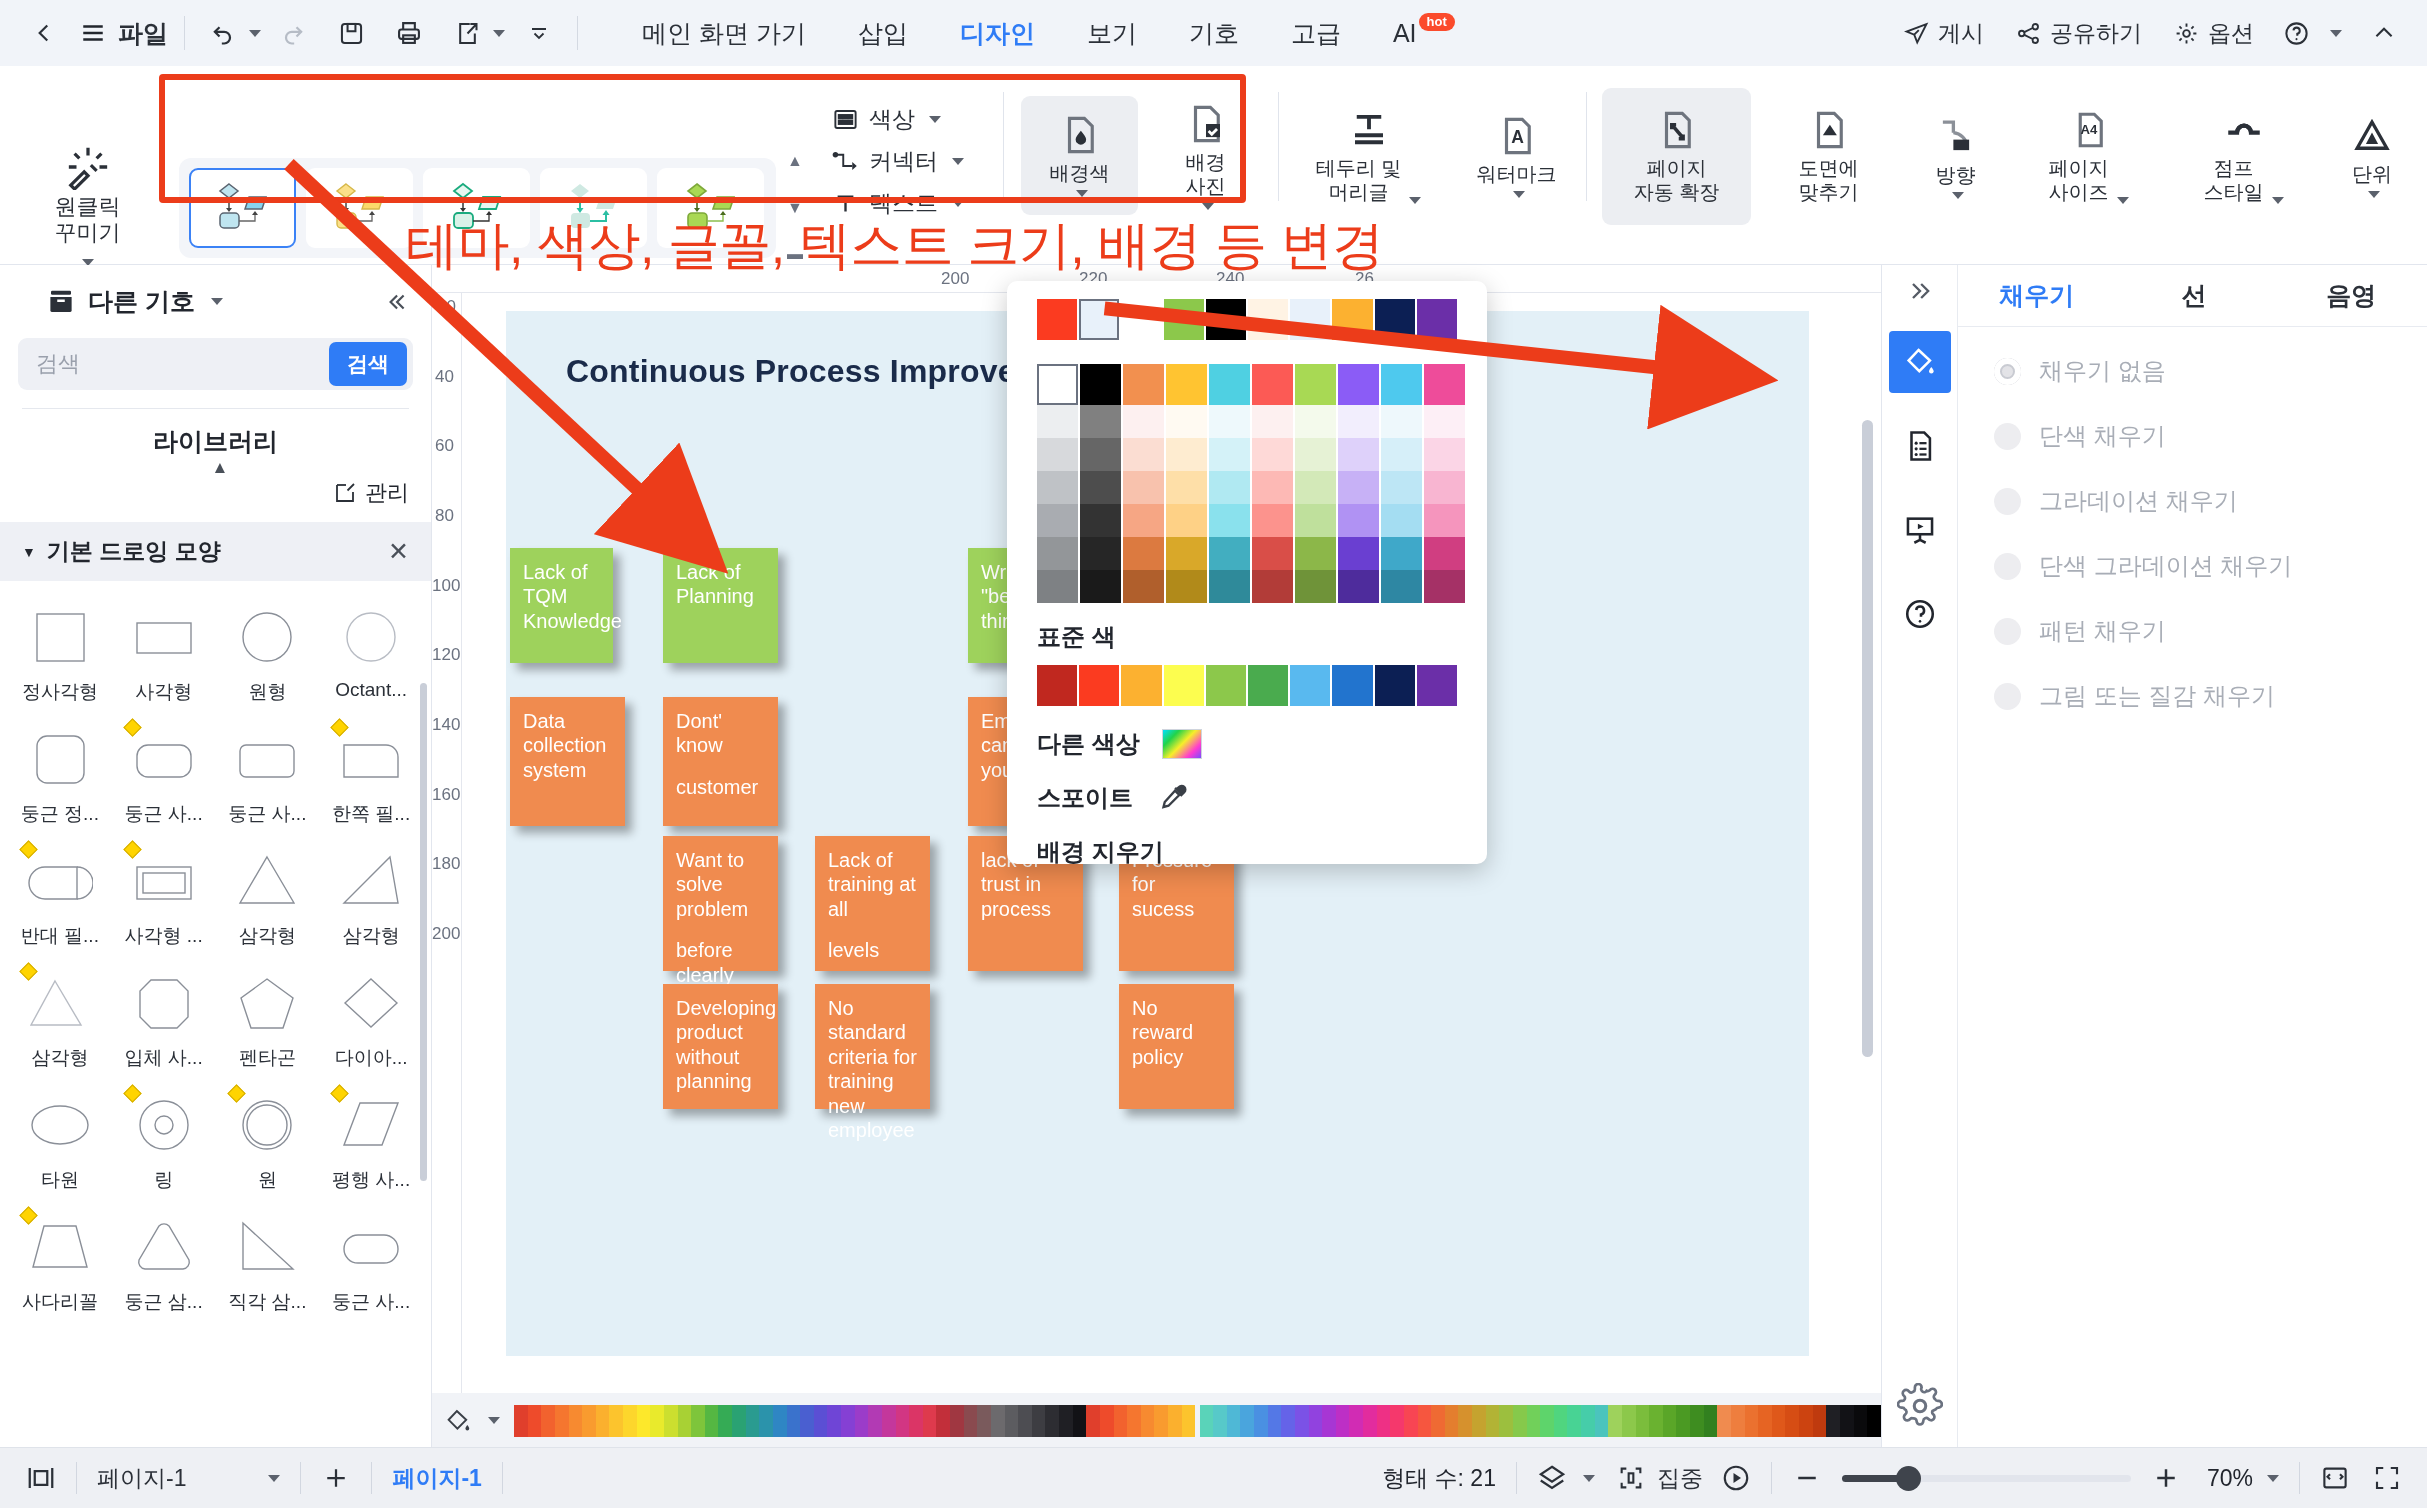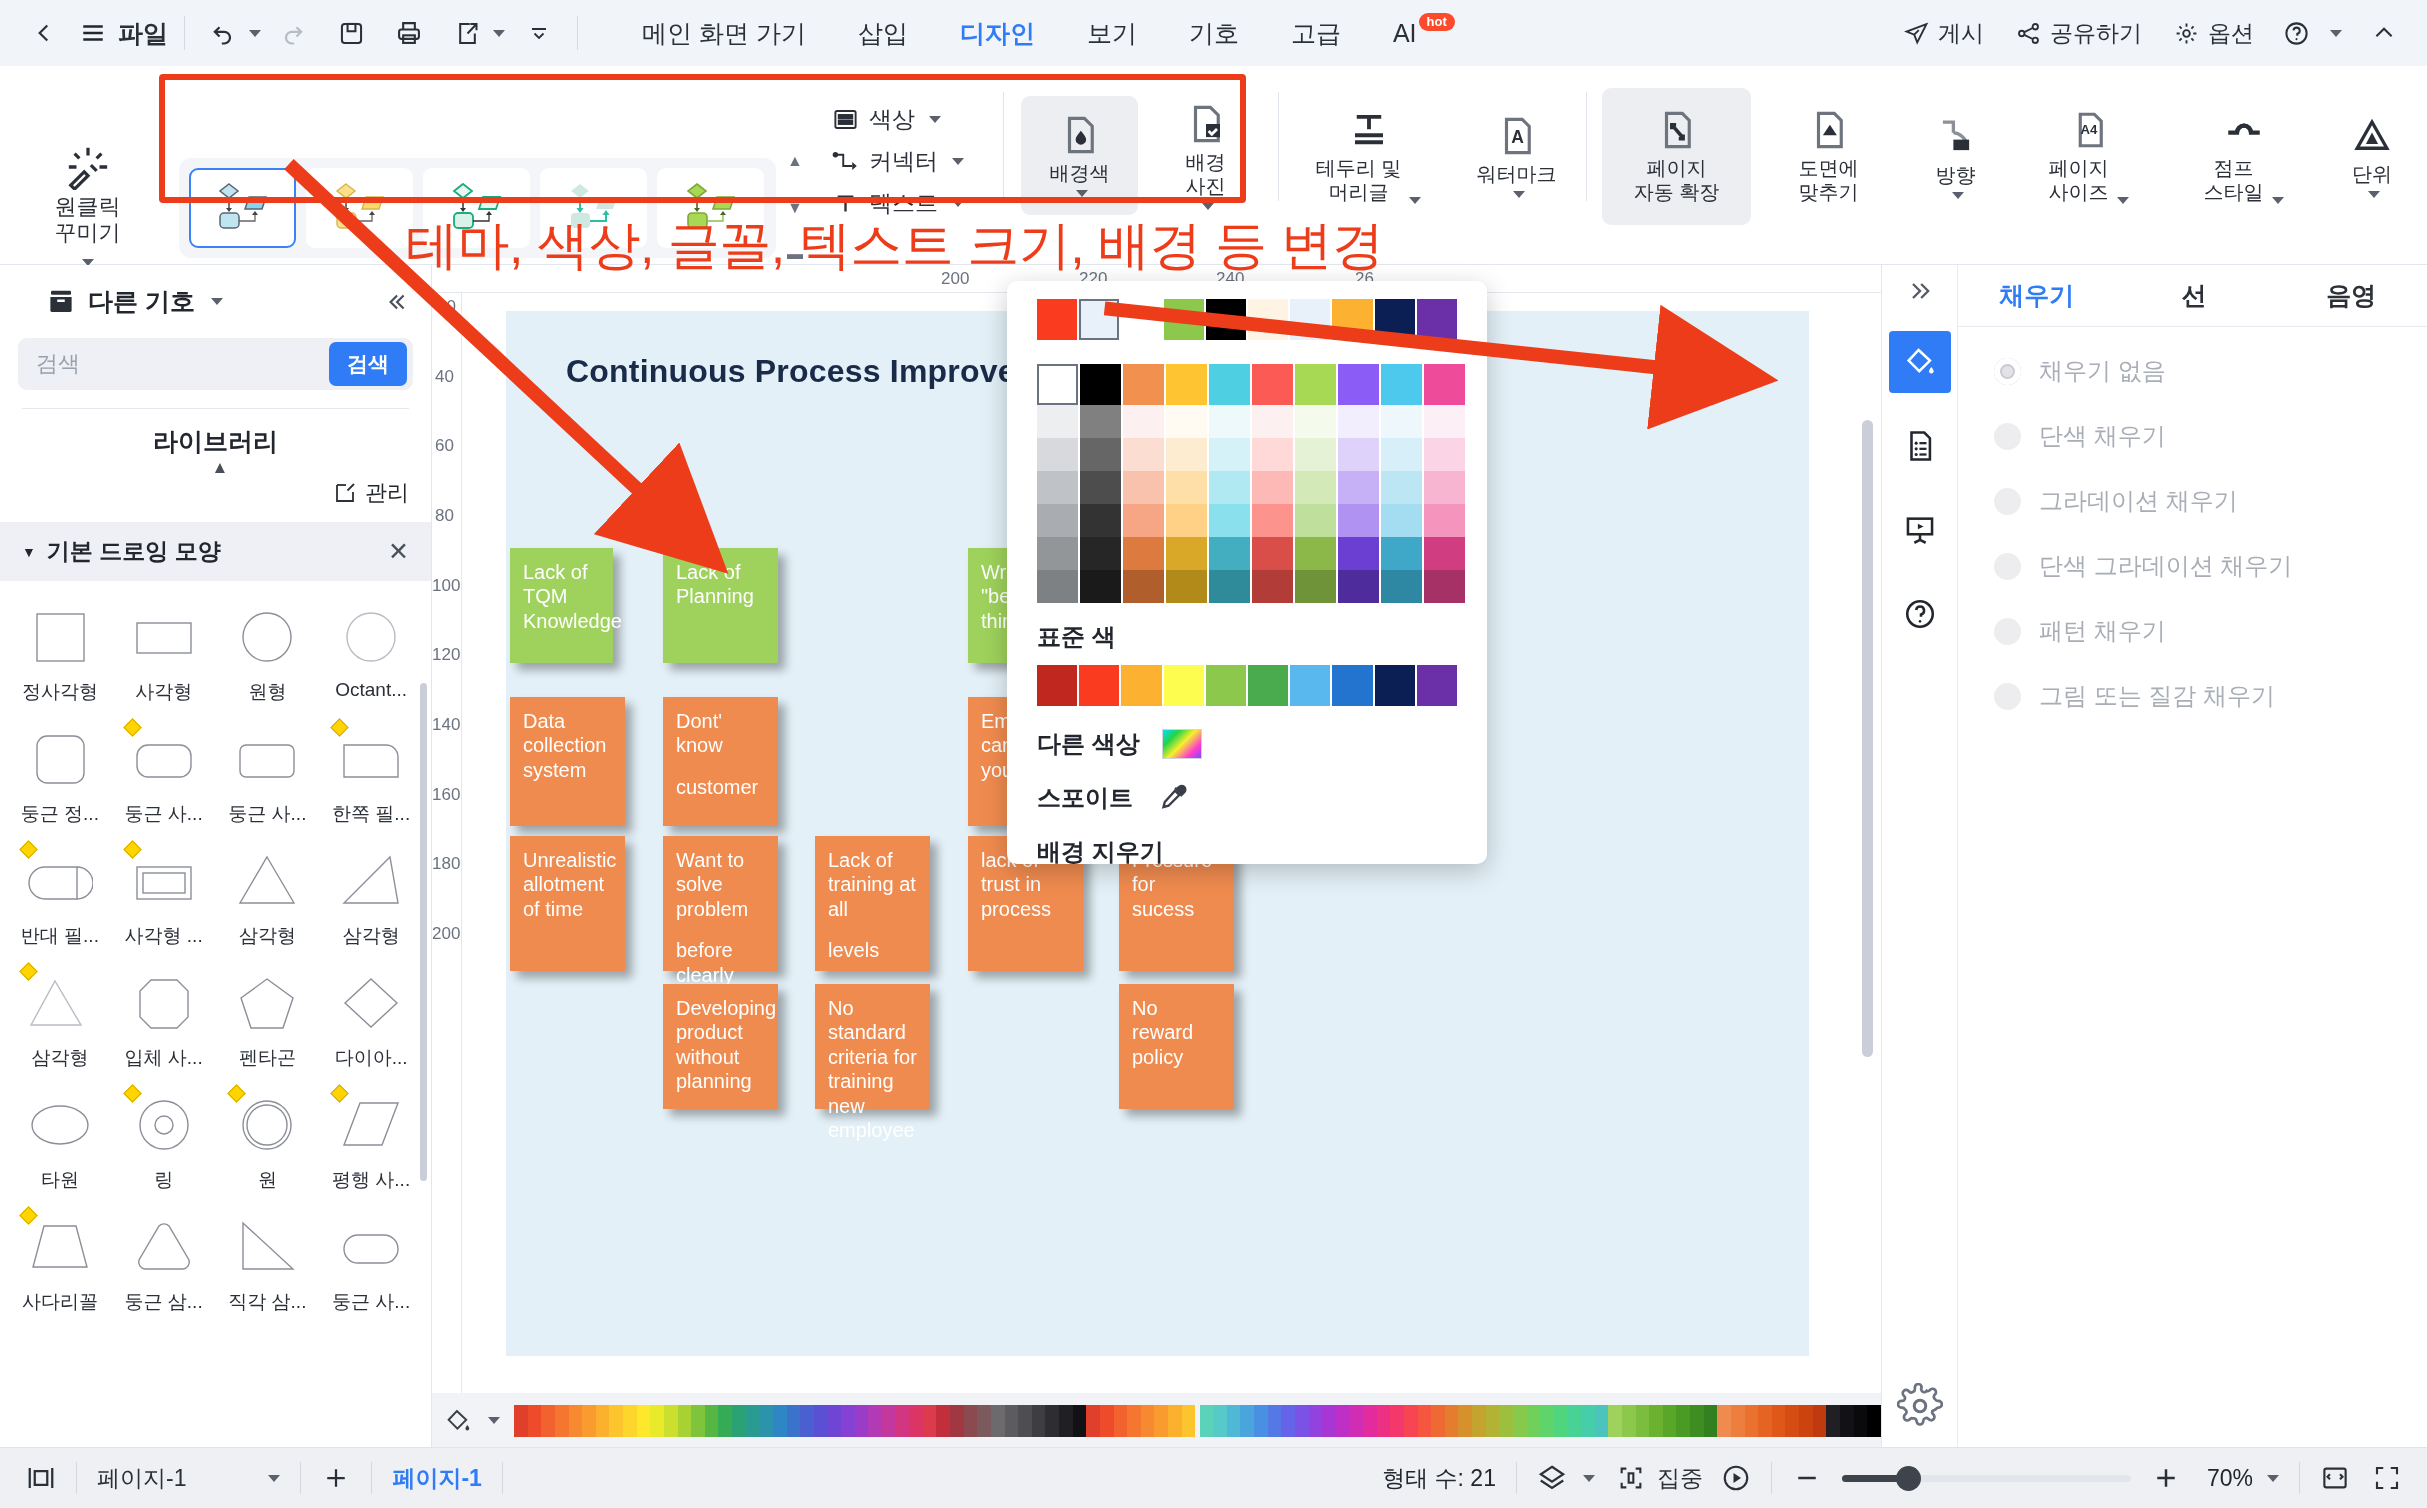--- a/index.html
+++ b/index.html
@@ -771,21 +771,20 @@
         <div class="note green" style="left:4px;top:237px;width:103px;height:115px;"><span>Lack of TQM Knowledge</span></div>
         <div class="note green" style="left:157px;top:237px;width:115px;height:115px;"><span>Lack of Planning</span></div>
         <div class="note green" style="left:462px;top:237px;width:115px;height:115px;"><span>Wrong "behaviour" thinking</span></div>
         <div class="note green" style="left:613px;top:237px;width:115px;height:115px;"><span>Oild Management culture</span></div>
 
         <div class="note orange" style="left:4px;top:386px;width:115px;height:129px;"><span>Data collection system</span></div>
         <div class="note orange" style="left:157px;top:386px;width:115px;height:129px;"><span>Dont' know</span><div class="l2">customer</div></div>
         <div class="note orange" style="left:462px;top:386px;width:115px;height:129px;"><span>Employees can take your time</span></div>
         <div class="note orange" style="left:613px;top:386px;width:115px;height:129px;"><span>Short term planning</span><div class="l2">mentality</div></div>
 
-        <div class="note orange" style="left:4px;top:525px;width:115px;height:135px;"><span>Unrealistic allotment of time</span></div>
         <div class="note orange" style="left:157px;top:525px;width:115px;height:135px;"><span>Want to solve problem</span><div class="l2">before clearly defining</div></div>
         <div class="note orange" style="left:309px;top:525px;width:115px;height:135px;"><span>Lack of training at all</span><div class="l2">levels</div></div>
         <div class="note orange" style="left:462px;top:525px;width:115px;height:135px;"><span>lack of trust in process</span></div>
         <div class="note orange" style="left:613px;top:525px;width:115px;height:135px;"><span>Pressure for sucess</span></div>
 
         <div class="note orange" style="left:157px;top:673px;width:115px;height:125px;"><span>Developing product without planning</span></div>
         <div class="note orange" style="left:309px;top:673px;width:115px;height:125px;"><span>No standard criteria for training new employee</span></div>
         <div class="note orange" style="left:613px;top:673px;width:115px;height:125px;"><span>No reward policy</span></div>
       </div>
       <div class="hscroll"></div>

